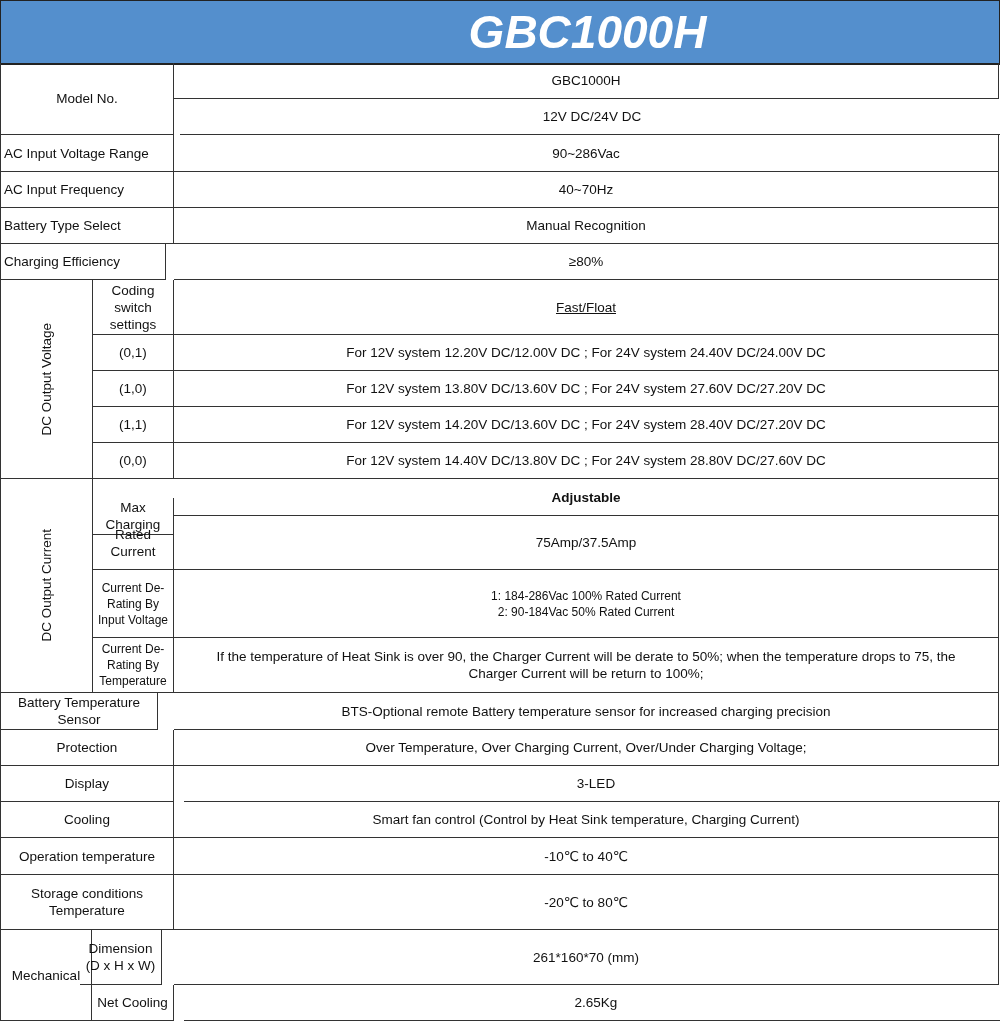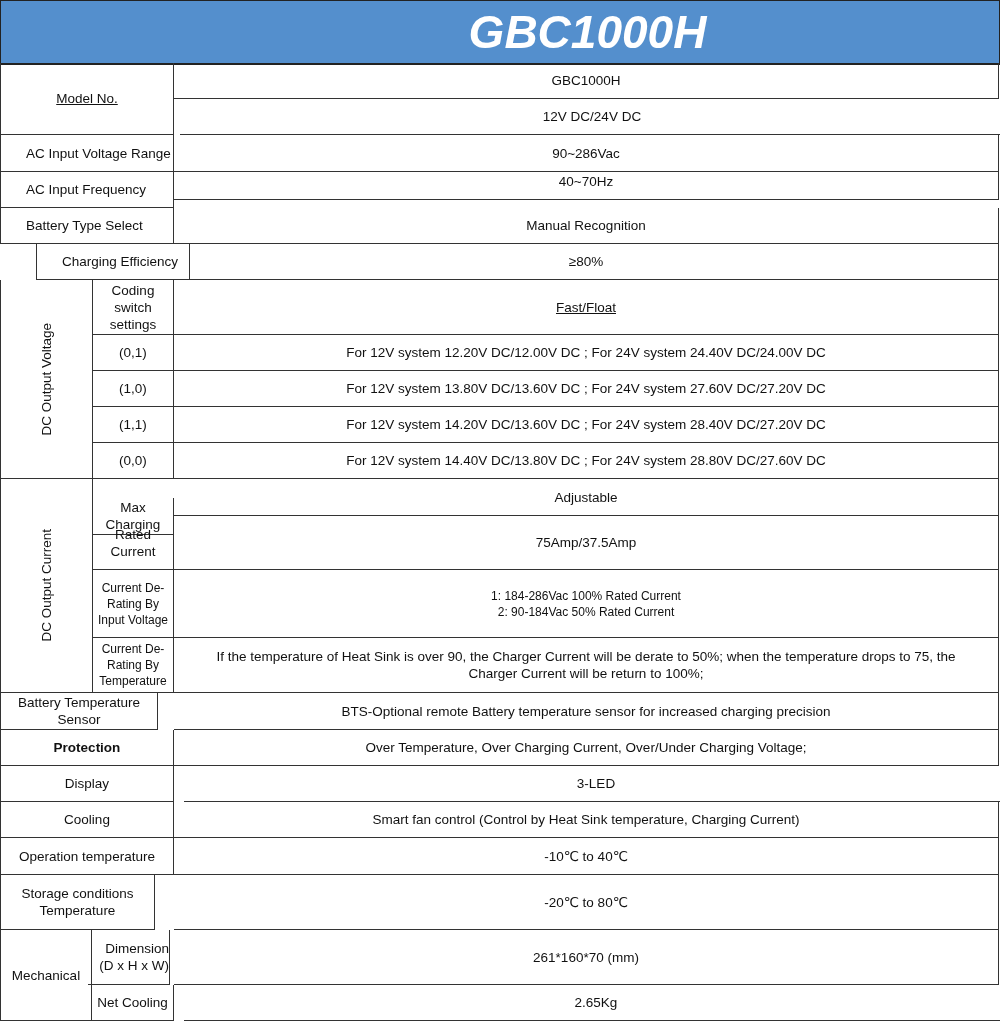--- a/index.html
+++ b/index.html
@@ -7,90 +7,90 @@
          font-family: "Liberation Sans", "DejaVu Sans", sans-serif; color:#111; }
   .header { position:absolute; left:0; top:0; width:998px; height:62px;
             background:#548fcd; border:1px solid #222; border-bottom:2px solid #222; }
   .header-title { position:absolute; left:0; right:0; top:0; height:62px; line-height:62px;
             text-align:center; color:#fff; font-weight:bold; font-style:italic;
             font-size:46px; letter-spacing:0px; padding-left:175px; box-sizing:border-box; }
   .cell { position:absolute; box-sizing:border-box; border-right:1px solid #333;
           border-bottom:1px solid #333; display:flex; align-items:center; justify-content:center;
           text-align:center; font-size:13.5px; line-height:17px; }
   .left-edge { border-left:1px solid #333; }
-  .lbl-left { justify-content:flex-start; padding-left:25px; text-align:right; }
+  .lbl-left { justify-content:flex-start; padding-left:3px; text-align:right; }
   .small { font-size:12px; line-height:16px; }
   .rot { writing-mode: vertical-rl; transform: rotate(180deg); font-size:13.5px; }
   .ml { white-space:pre-line; }
 </style>
 </head>
 <body>
 
 <div class="header">
   <div class="header-title">GBC1000H</div>
 </div>
 
-<div class="cell left-edge" style="left:0;top:63px;width:174px;height:72px;text-decoration:underline;">Model No.</div>
+<div class="cell left-edge" style="left:0;top:63px;width:174px;height:72px;">Model No.</div>
 <div class="cell" style="left:174px;top:63px;width:825px;height:36px;">GBC1000H</div>
 <div class="cell" style="left:180px;top:99px;width:825px;height:36px;">12V DC/24V DC</div>
 
 <div class="cell left-edge lbl-left" style="left:0;top:135px;width:174px;height:37px;">AC Input Voltage Range</div>
 <div class="cell" style="left:174px;top:135px;width:825px;height:37px;">90~286Vac</div>
 
 <div class="cell left-edge lbl-left" style="left:0;top:172px;width:174px;height:36px;">AC Input Frequency</div>
-<div class="cell" style="left:174px;top:164px;width:825px;height:36px;">40~70Hz</div>
+<div class="cell" style="left:174px;top:172px;width:825px;height:36px;">40~70Hz</div>
 
 <div class="cell left-edge lbl-left" style="left:0;top:208px;width:174px;height:36px;">Battery Type Select</div>
 <div class="cell" style="left:174px;top:208px;width:825px;height:36px;">Manual Recognition</div>
 
-<div class="cell left-edge lbl-left" style="left:0;top:244px;width:154px;height:36px;margin-left:36px;">Charging Efficiency</div>
+<div class="cell left-edge lbl-left" style="left:0;top:244px;width:166px;height:36px;">Charging Efficiency</div>
 <div class="cell" style="left:174px;top:244px;width:825px;height:36px;">≥80%</div>
 
 <div class="cell left-edge" style="left:0;top:280px;width:93px;height:199px;">
   <span class="rot">DC Output Voltage</span>
 </div>
 <div class="cell" style="left:93px;top:280px;width:81px;height:55px;">Coding switch settings</div>
 <div class="cell" style="left:174px;top:280px;width:825px;height:55px;text-decoration:underline;">Fast/Float</div>
 <div class="cell" style="left:93px;top:335px;width:81px;height:36px;">(0,1)</div>
 <div class="cell" style="left:174px;top:335px;width:825px;height:36px;">For 12V system 12.20V DC/12.00V DC ; For 24V system 24.40V DC/24.00V DC</div>
 <div class="cell" style="left:93px;top:371px;width:81px;height:36px;">(1,0)</div>
 <div class="cell" style="left:174px;top:371px;width:825px;height:36px;">For 12V system 13.80V DC/13.60V DC ; For 24V system 27.60V DC/27.20V DC</div>
 <div class="cell" style="left:93px;top:407px;width:81px;height:36px;">(1,1)</div>
 <div class="cell" style="left:174px;top:407px;width:825px;height:36px;">For 12V system 14.20V DC/13.60V DC ; For 24V system 28.40V DC/27.20V DC</div>
 <div class="cell" style="left:93px;top:443px;width:81px;height:36px;">(0,0)</div>
 <div class="cell" style="left:174px;top:443px;width:825px;height:36px;">For 12V system 14.40V DC/13.80V DC ; For 24V system 28.80V DC/27.60V DC</div>
 
 <div class="cell left-edge" style="left:0;top:479px;width:93px;height:214px;">
   <span class="rot">DC Output Current</span>
 </div>
 <div class="cell" style="left:93px;top:479px;width:81px;height:37px;margin-top:19px;">Max Charging</div>
-<div class="cell" style="left:174px;top:479px;width:825px;height:37px;">Adjustable</div>
+<div class="cell" style="left:174px;top:479px;width:825px;height:37px;font-weight:bold;">Adjustable</div>
 <div class="cell" style="left:93px;top:516px;width:81px;height:54px;">Rated Current</div>
 <div class="cell" style="left:174px;top:516px;width:825px;height:54px;">75Amp/37.5Amp</div>
 <div class="cell small" style="left:93px;top:570px;width:81px;height:68px;">Current De-Rating By Input Voltage</div>
 <div class="cell small ml" style="left:174px;top:570px;width:825px;height:68px;">1: 184-286Vac 100% Rated Current
 2: 90-184Vac 50% Rated Current</div>
 <div class="cell small" style="left:93px;top:638px;width:81px;height:55px;">Current De-Rating By Temperature</div>
 <div class="cell" style="left:174px;top:638px;width:825px;height:55px;padding:0 40px;">If the temperature of Heat Sink is over 90, the Charger Current will be derate to 50%; when the temperature drops to 75, the Charger Current will be return to 100%;</div>
 
 <div class="cell left-edge" style="left:0;top:693px;width:158px;height:37px;">Battery Temperature Sensor</div>
 <div class="cell" style="left:174px;top:693px;width:825px;height:37px;">BTS-Optional remote Battery temperature sensor for increased charging precision</div>
 
-<div class="cell left-edge" style="left:0;top:730px;width:174px;height:36px;font-weight:bold;">Protection</div>
+<div class="cell left-edge" style="left:0;top:730px;width:174px;height:36px;">Protection</div>
 <div class="cell" style="left:174px;top:730px;width:825px;height:36px;">Over Temperature, Over Charging Current, Over/Under Charging Voltage;</div>
 
 <div class="cell left-edge" style="left:0;top:766px;width:174px;height:36px;">Display</div>
 <div class="cell" style="left:184px;top:766px;width:825px;height:36px;">3-LED</div>
 
 <div class="cell left-edge" style="left:0;top:802px;width:174px;height:36px;">Cooling</div>
 <div class="cell" style="left:174px;top:802px;width:825px;height:36px;">Smart fan control (Control by Heat Sink temperature, Charging Current)</div>
 
 <div class="cell left-edge" style="left:0;top:838px;width:174px;height:37px;">Operation temperature</div>
 <div class="cell" style="left:174px;top:838px;width:825px;height:37px;">-10℃ to 40℃</div>
 
-<div class="cell left-edge" style="left:0;top:875px;width:155px;height:55px;padding:0 18px;">Storage conditions Temperature</div>
+<div class="cell left-edge" style="left:0;top:875px;width:174px;height:55px;padding:0 18px;">Storage conditions Temperature</div>
 <div class="cell" style="left:174px;top:875px;width:825px;height:55px;">-20℃ to 80℃</div>
 
 <div class="cell left-edge" style="left:0;top:930px;width:92px;height:91px;">Mechanical</div>
-<div class="cell" style="left:88px;top:930px;width:82px;height:55px;text-align:right;">Dimension (D x H x W)</div>
+<div class="cell" style="left:80px;top:930px;width:82px;height:55px;">Dimension (D x H x W)</div>
 <div class="cell" style="left:174px;top:930px;width:825px;height:55px;">261*160*70 (mm)</div>
 <div class="cell" style="left:92px;top:985px;width:82px;height:36px;">Net Cooling</div>
 <div class="cell" style="left:184px;top:985px;width:825px;height:36px;">2.65Kg</div>
 
 </body></html>

